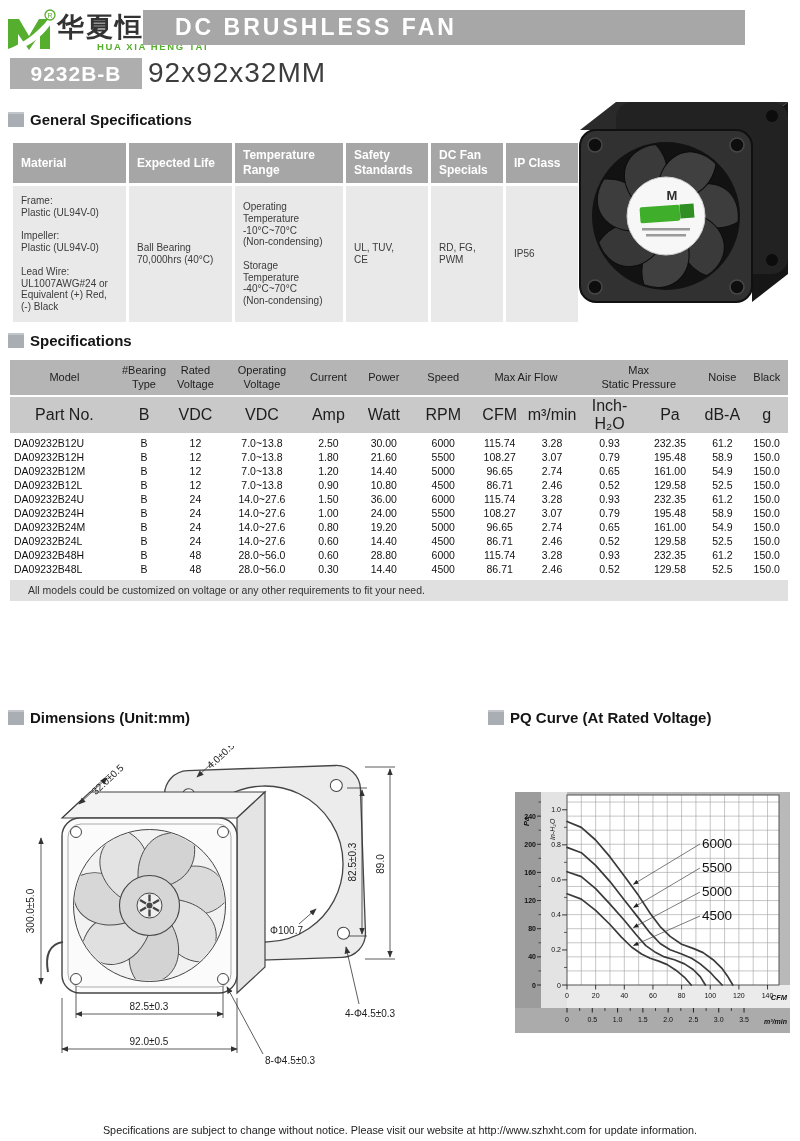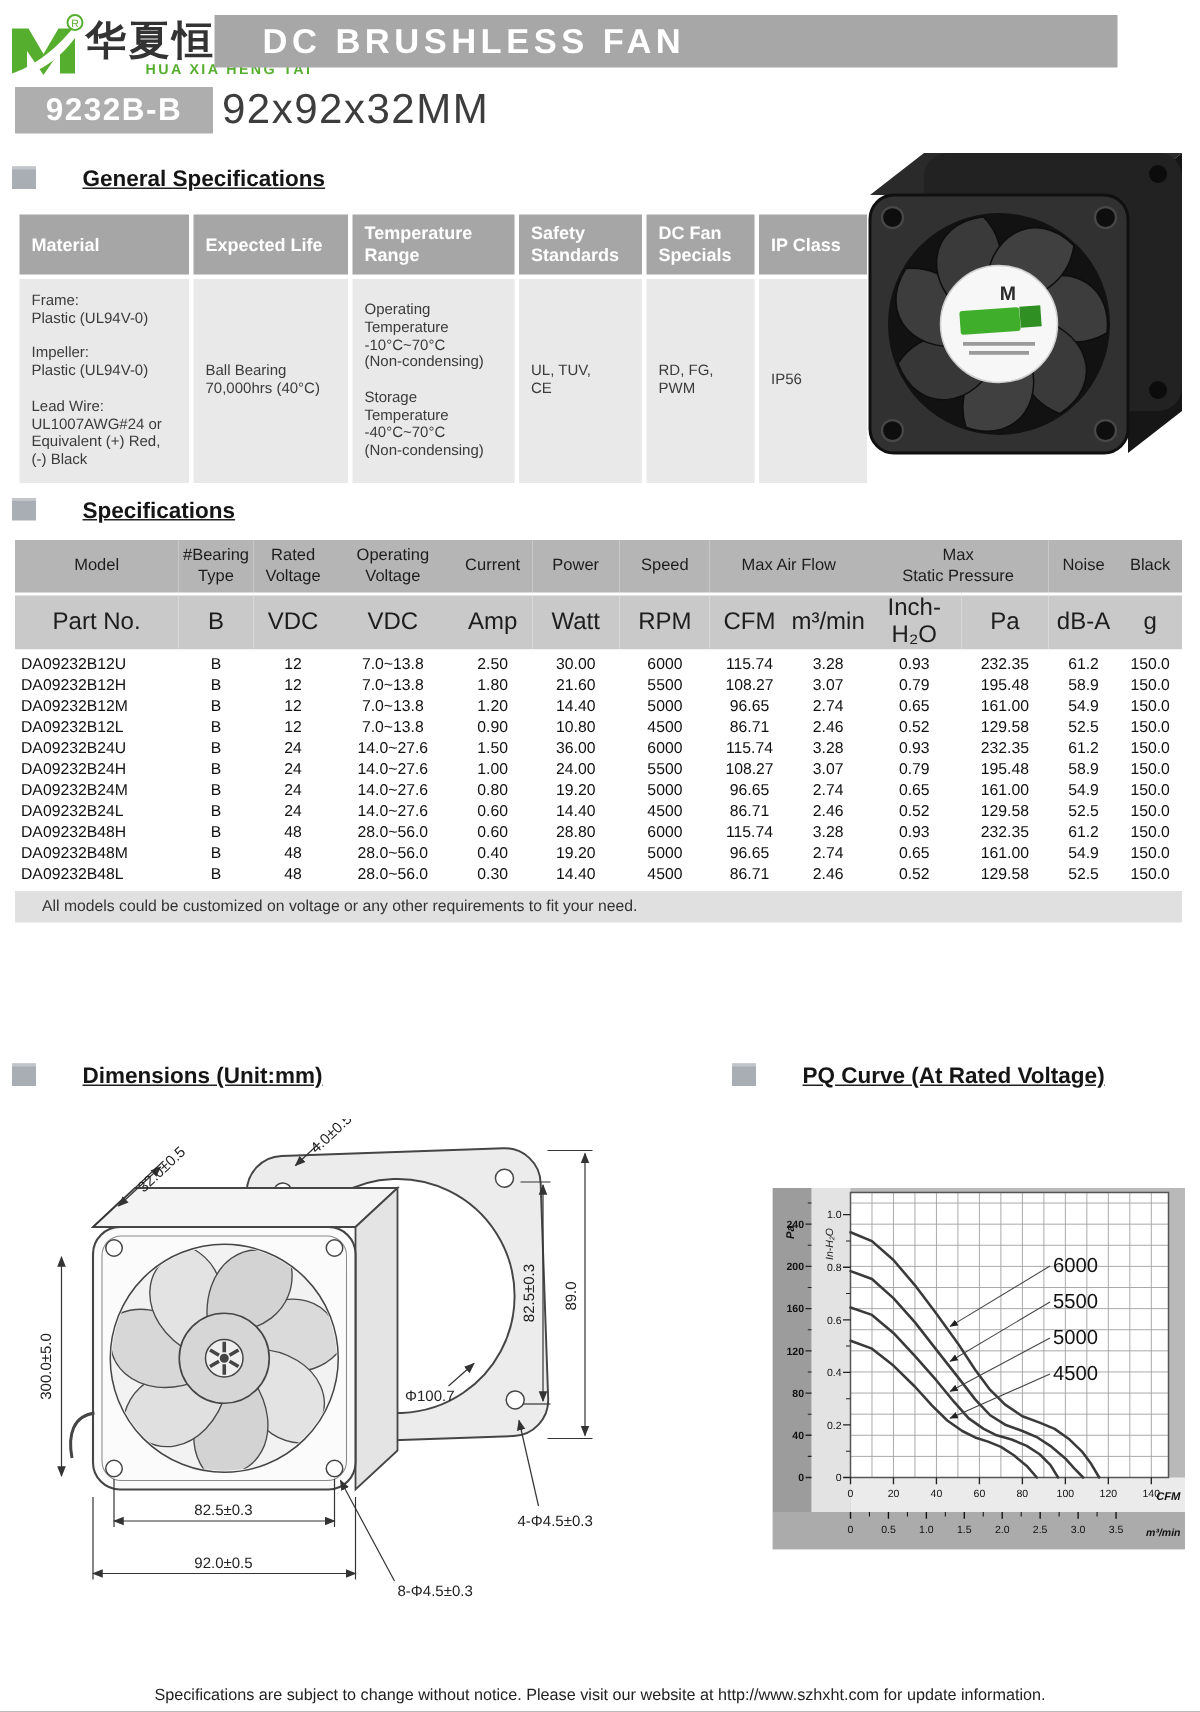--- a/index.html
+++ b/index.html
@@ -20,21 +20,21 @@
     color:#fff; font-size:23px; font-weight:bold; letter-spacing:3px;
     line-height:35px; padding-left:32px;
   }
   .model-badge {
     left:10px; top:58px; width:132px; height:31px; background:#aeaeae;
     color:#fff; font-size:21px; font-weight:bold; text-align:center; line-height:31px; letter-spacing:1px;
   }
   .size-title { left:148px; top:57px; font-size:28px; color:#3d3d3d; letter-spacing:1px; }
 
   
-  .sec { display:flex; align-items:flex-start; gap:31px;text-decoration:underline; }
+  .sec { display:flex; align-items:center; gap:6px; }
   .sec .sq { width:16px; height:15px; background:#a9aeb5; border-top:2px solid #c2c6cb; }
   .sec .t { font-size:15px; font-weight:bold; color:#151515; }
 
   
   table.gen { left:10px; top:140px; width:553px; border-collapse:separate; border-spacing:3px 3px; table-layout:fixed; }
   table.gen th {
     background:#a6a6a6; color:#fff; font-size:12px; font-weight:bold;
     text-align:left; vertical-align:middle; padding:5px 8px; height:40px; line-height:1.25;
   }
   table.gen td {
@@ -372,35 +372,20 @@
             <td>48</td>
             <td>28.0~56.0</td>
             <td>0.60</td>
             <td>28.80</td>
             <td>6000</td>
             <td>115.74</td>
             <td>3.28</td>
             <td>0.93</td>
             <td>232.35</td>
             <td>61.2</td>
-            <td>150.0</td>
-          </tr>
-          <tr>
-            <td class="c0">DA09232B48M</td>
-            <td>B</td>
-            <td>48</td>
-            <td>28.0~56.0</td>
-            <td>0.40</td>
-            <td>19.20</td>
-            <td>5000</td>
-            <td>96.65</td>
-            <td>2.74</td>
-            <td>0.65</td>
-            <td>161.00</td>
-            <td>54.9</td>
             <td>150.0</td>
           </tr>
           <tr>
             <td class="c0">DA09232B48L</td>
             <td>B</td>
             <td>48</td>
             <td>28.0~56.0</td>
             <td>0.30</td>
             <td>14.40</td>
             <td>4500</td>

